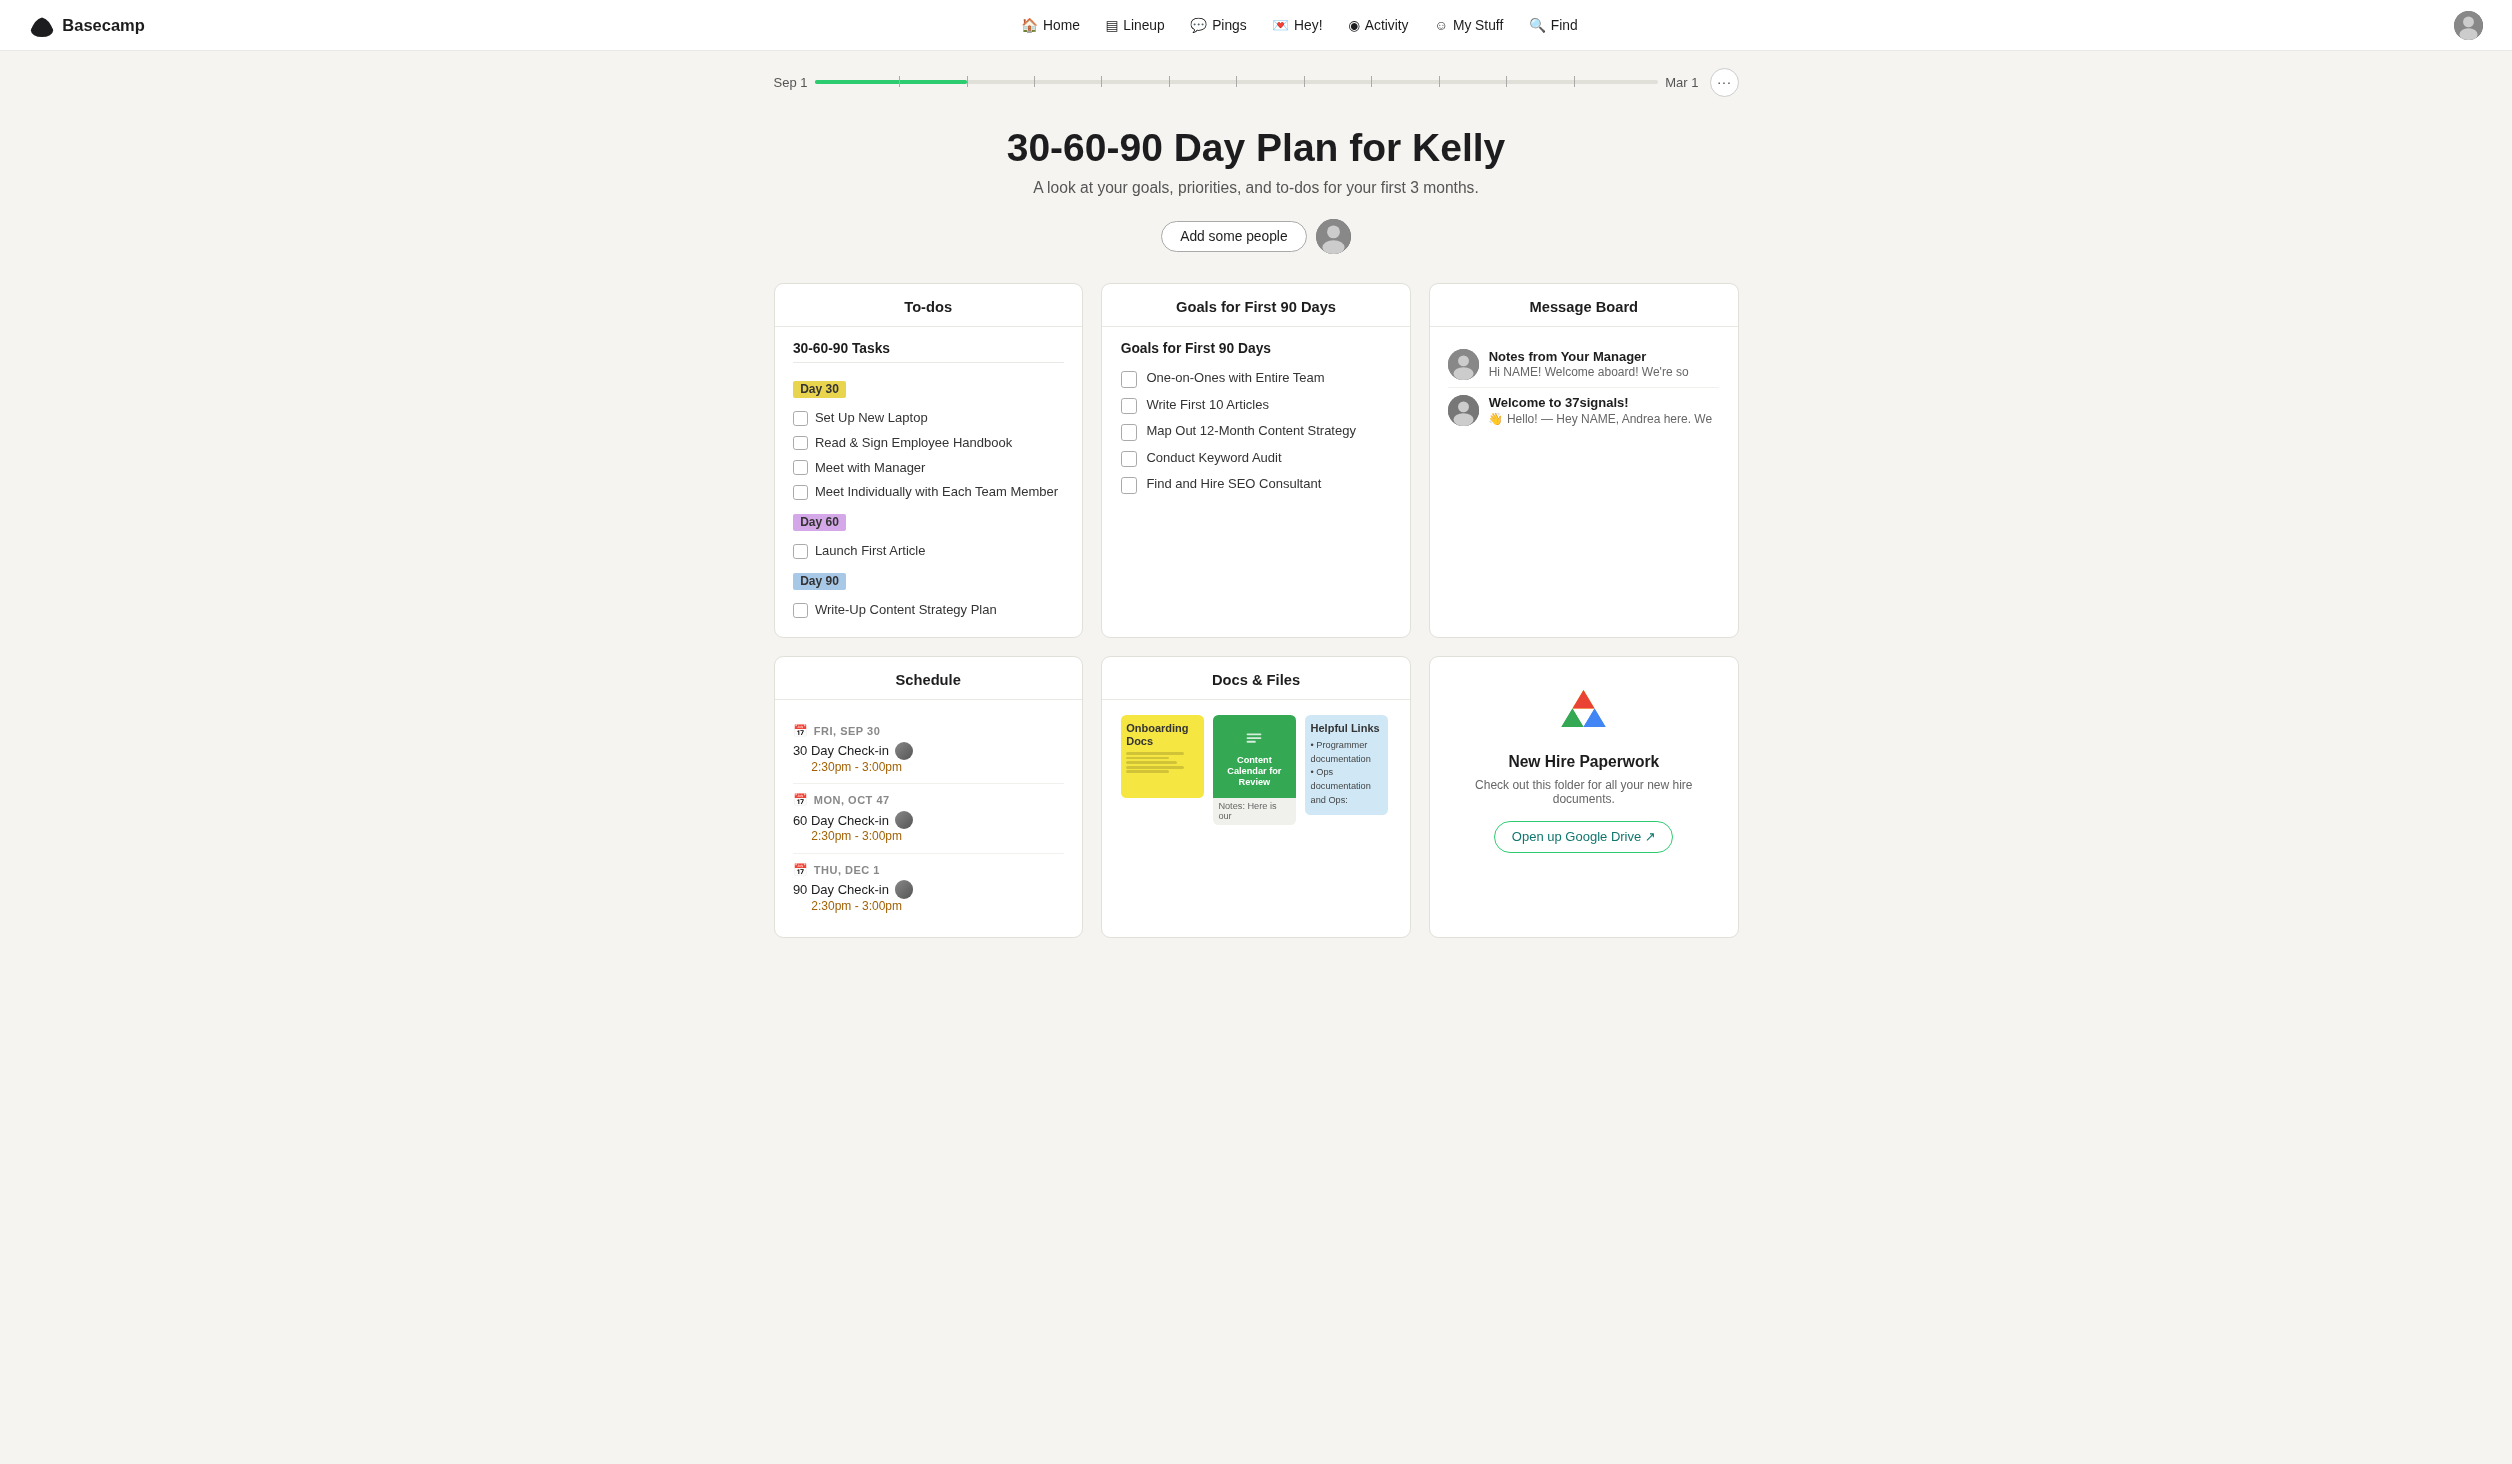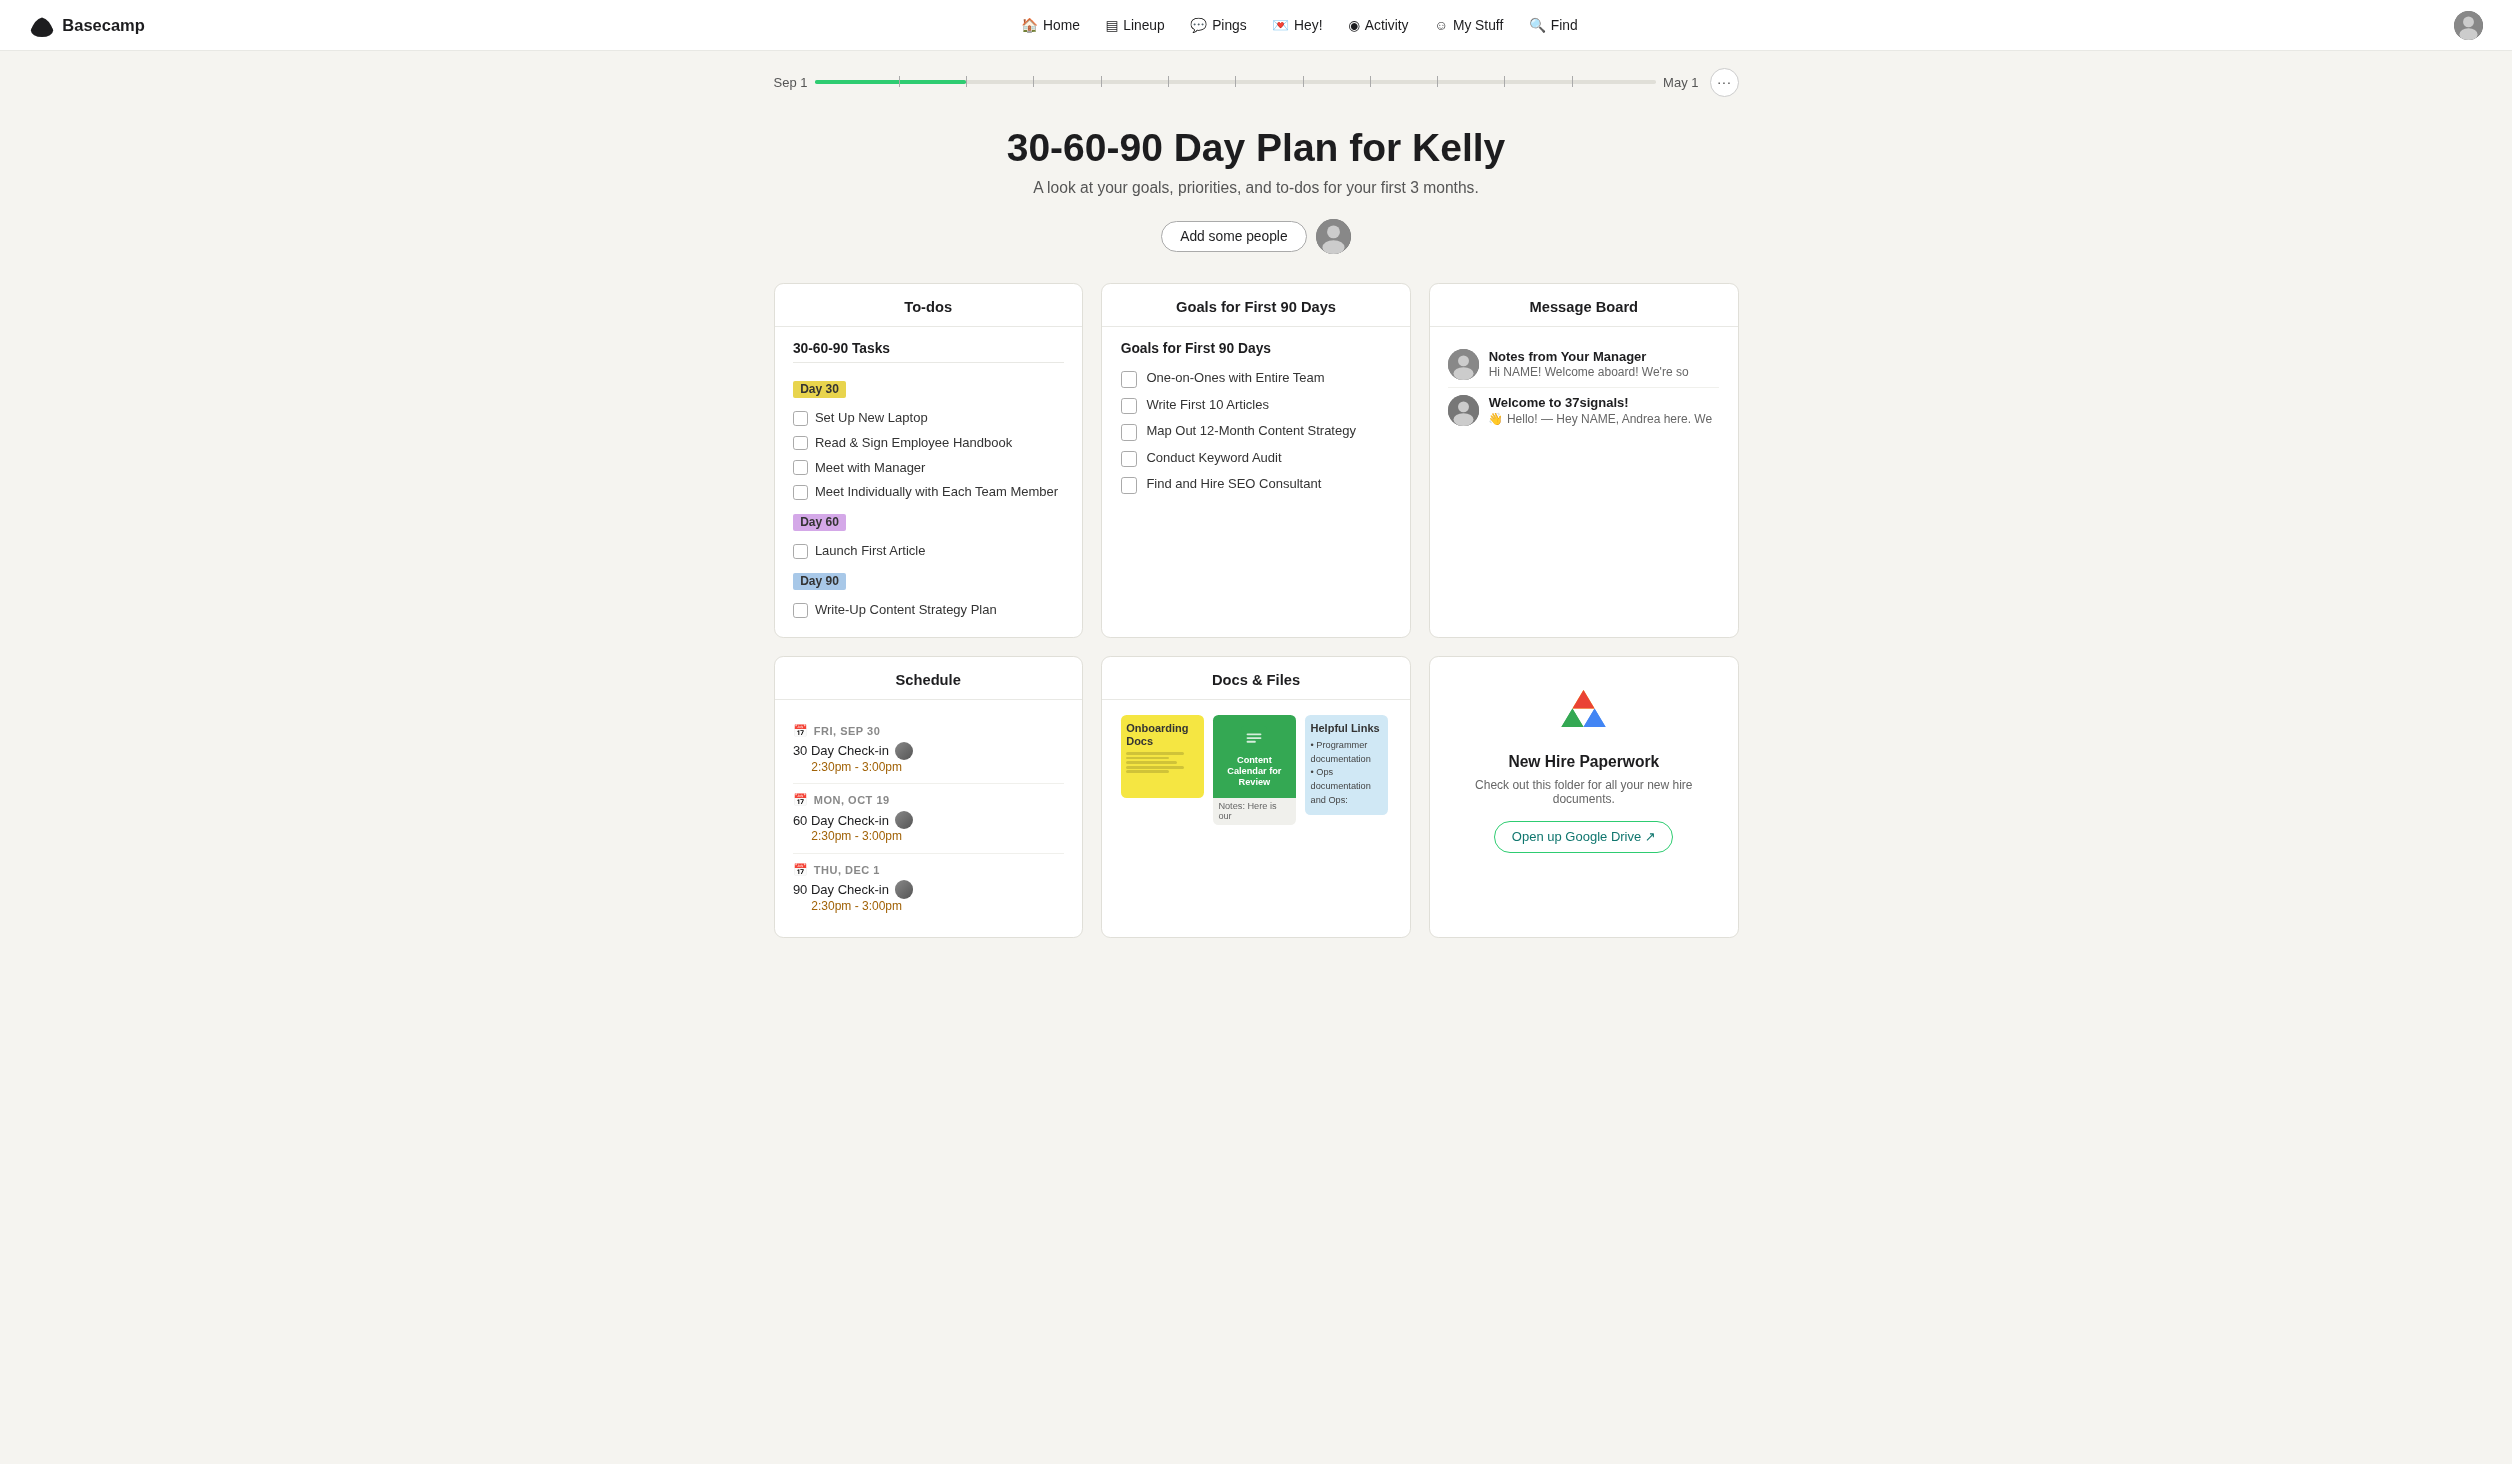--- a/index.html
+++ b/index.html
@@ -500,21 +500,21 @@
       <div class="timeline-tick" style="left:26%"></div>
       <div class="timeline-tick" style="left:34%"></div>
       <div class="timeline-tick" style="left:42%"></div>
       <div class="timeline-tick" style="left:50%"></div>
       <div class="timeline-tick" style="left:58%"></div>
       <div class="timeline-tick" style="left:66%"></div>
       <div class="timeline-tick" style="left:74%"></div>
       <div class="timeline-tick" style="left:82%"></div>
       <div class="timeline-tick" style="left:90%"></div>
     </div>
-    <span class="timeline-label">May 1</span>
+    <span class="timeline-label">Mar 1</span>
     <div class="timeline-more">···</div>
   </div>
 
   <div class="hero">
     <h1 class="hero-title">30-60-90 Day Plan for Kelly</h1>
     <p class="hero-subtitle">A look at your goals, priorities, and to-dos for your first 3 months.</p>
     <div class="hero-actions">
       <button class="add-people-btn">Add some people</button>
       <div class="hero-avatar">
         <svg width="35" height="35" viewBox="0 0 38 38">
@@ -649,21 +649,21 @@
           <div class="schedule-event">
             <span>30 Day Check-in</span>
             <div class="event-avatar"></div>
           </div>
           <div class="schedule-time">2:30pm - 3:00pm</div>
         </div>
 
         <div class="schedule-item">
           <div class="schedule-date">
             <span class="cal-icon" style="color:#e05c2a;">📅</span>
-            <span>MON, OCT 19</span>
+            <span>MON, OCT 47</span>
           </div>
           <div class="schedule-event">
             <span>60 Day Check-in</span>
             <div class="event-avatar"></div>
           </div>
           <div class="schedule-time">2:30pm - 3:00pm</div>
         </div>
 
         <div class="schedule-item">
           <div class="schedule-date">

